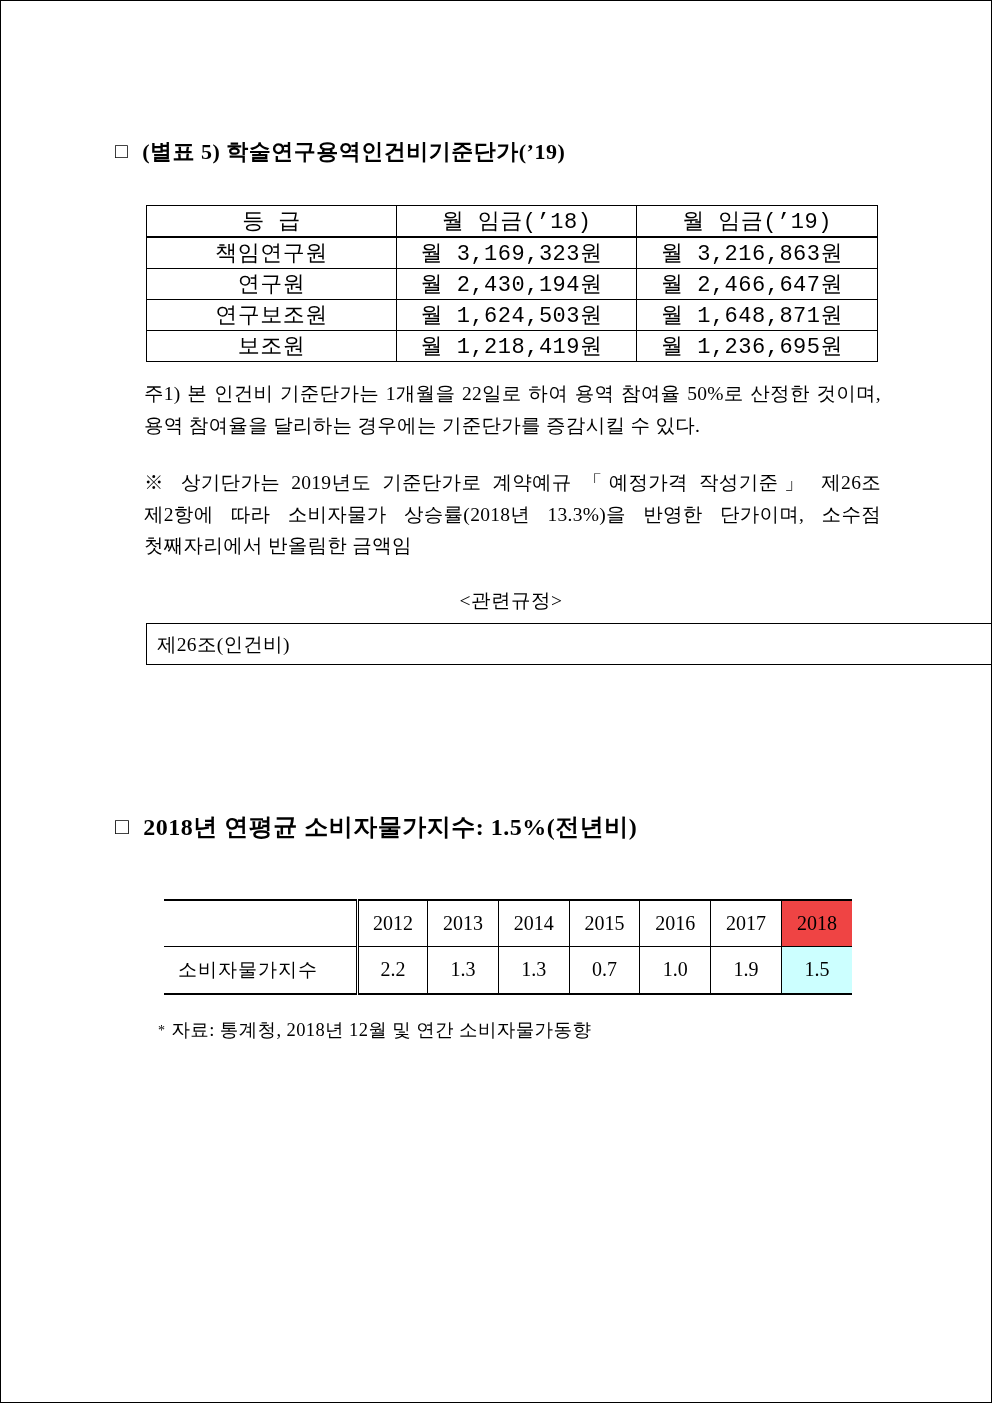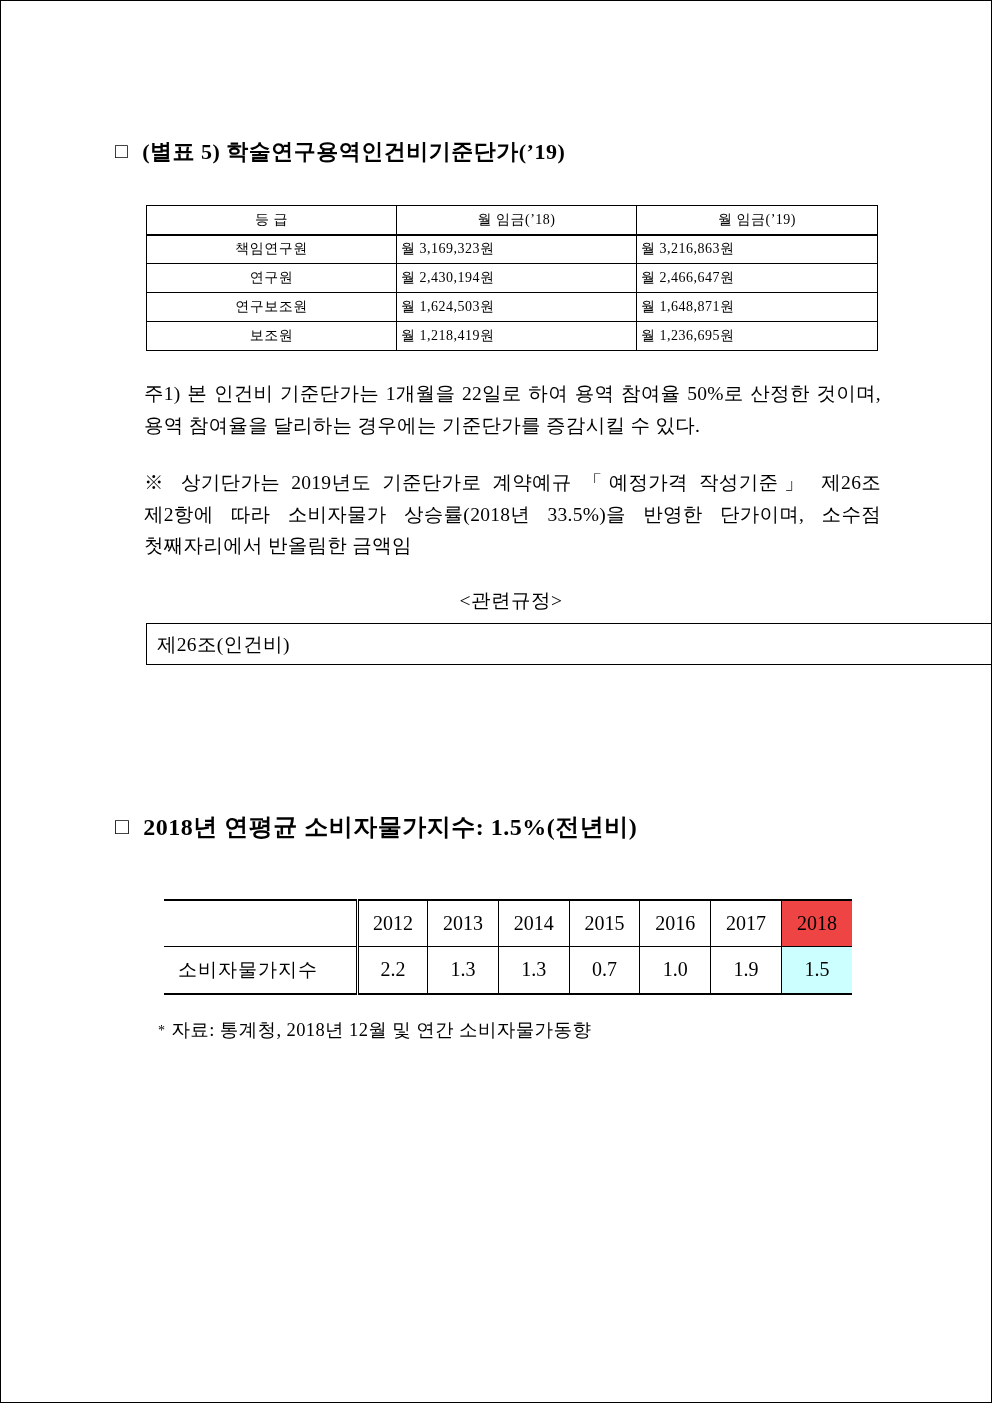--- a/index.html
+++ b/index.html
@@ -38,35 +38,36 @@
   #heading1 { top: 136px; font-size: 22px; }
   #heading2 { top: 810px; font-size: 24px; }
 
   
   #wage-table {
     position: absolute;
     left: 145px; top: 204px;
     width: 731px;
     border-collapse: collapse;
     table-layout: fixed;
-    font-size: 14px;
+    font-size: 22px;
+    font-family: Liberation Mono, monospace;
   }
   #wage-table col.c1 { width: 250px; }
   #wage-table col.c2 { width: 240px; }
   #wage-table col.c3 { width: 241px; }
   #wage-table td, #wage-table th {
     border: 1px solid #000;
     height: 29px;
     padding: 0 4px;
     font-weight: normal;
     text-align: center;
     letter-spacing: 0.5px;
   }
   #wage-table thead th { border-bottom: 2px solid #000; }
-  #wage-table td.amount { text-align: left; padding-right: 14px; margin-top: 7px; }
+  #wage-table td.amount { text-align: center; padding-right: 14px; margin-top: 7px; }
 
   
   .note {
     position: absolute;
     left: 143px;
     width: 737px;
     font-size: 19.5px;
     line-height: 1.62;
     text-align: justify;
     letter-spacing: 0.3px;
@@ -180,21 +181,21 @@
       </tr>
       <tr>
         <td>보조원</td>
         <td class="amount">월 1,218,419원</td>
         <td class="amount">월 1,236,695원</td>
       </tr>
     </tbody>
   </table>
 
   <p class="note" id="note1">주1) 본 인건비 기준단가는 1개월을 22일로 하여 용역 참여율 50%로 산정한 것이며, 용역 참여율을 달리하는 경우에는 기준단가를 증감시킬 수 있다.</p>
-  <p class="note" id="note2">※ 상기단가는 2019년도 기준단가로 계약예규 「예정가격 작성기준」 제26조 제2항에 따라 소비자물가 상승률(2018년 33.5%)을 반영한 단가이며, 소수점 첫째자리에서 반올림한 금액임</p>
+  <p class="note" id="note2">※ 상기단가는 2019년도 기준단가로 계약예규 「예정가격 작성기준」 제26조 제2항에 따라 소비자물가 상승률(2018년 13.3%)을 반영한 단가이며, 소수점 첫째자리에서 반올림한 금액임</p>
 
   <div id="related-heading">&lt;관련규정&gt;</div>
 
   <div id="regulation-box">
     <div class="reg-title">제26조(인건비)</div>
   </div>
 
   <div class="sec-heading" id="heading2">
     <span class="bullet">□</span>
     <span>2018년 연평균 소비자물가지수: 1.5%(전년비)</span>

